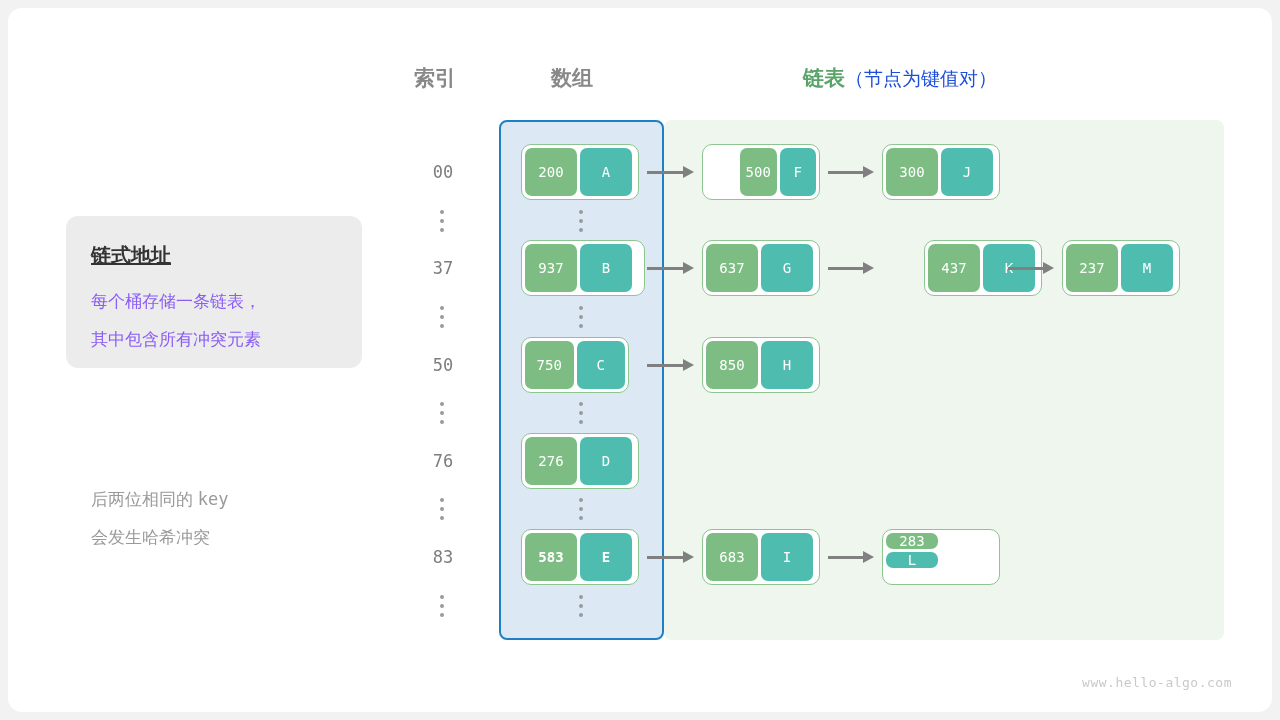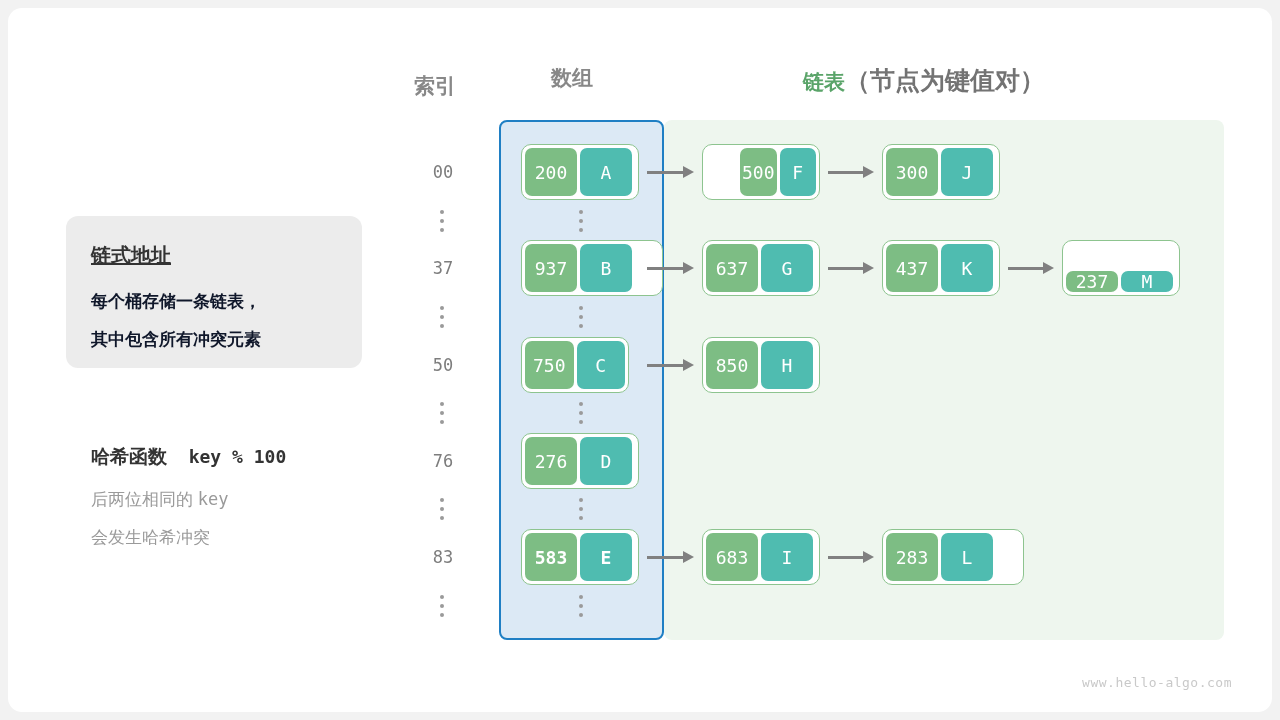--- a/index.html
+++ b/index.html
@@ -22,27 +22,27 @@
   }
 
   
   .heading {
     position: absolute;
     font-size: 21px;
     font-weight: bold;
     color: #888888;
     white-space: nowrap;
   }
-  #head-index { left: 406px; top: 64px; }
+  #head-index { left: 406px; top: 56px; }
   #head-array { left: 543px; top: 56px; text-align: right; }
   #head-list  { left: 795px; top: 56px; color: #5aa469; }
   #head-list .sub {
-    font-weight: bold;
-    font-size: 25px;
-    color: #737373;
+    font-weight: normal;
+    font-size: 19px;
+    color: #1d4ed8;
   }
 
   
   #array-region {
     position: absolute;
     left: 491px;
     top: 112px;
     width: 165px;
     height: 520px;
     background: #dce9f5;
@@ -98,21 +98,21 @@
     padding: 3px;
     display: flex;
     gap: 3px;
   }
   .node .cell {
     display: flex;
     align-items: center;
     justify-content: center;
     color: #ffffff;
     font-family: "DejaVu Sans Mono", "Liberation Mono", monospace;
-    font-size: 18px;
+    font-size: 14px;
     border-radius: 7px;
     box-sizing: border-box;
   }
   .node .key   { width: 52px; background: #7dbd84; }
   .node .value { width: 52px; background: #4fbcb0; }
 
   
   .arrow {
     position: absolute;
     height: 10px;
@@ -148,23 +148,22 @@
     top: 234px;
     font-size: 20px;
     font-weight: bold;
     color: #333333;
     text-decoration: underline;
   }
   .info-body {
     position: absolute;
     left: 83px;
     font-size: 17px;
-    color: #0f172a;
+    color: #8b5cf6;
     white-space: nowrap;
-    font-weight: bold;
   }
   #info-line1 { top: 282px; }
   #info-line2 { top: 320px; }
 
   
   #hash-title {
     position: absolute;
     left: 83px;
     top: 436px;
     font-size: 19px;
@@ -211,21 +210,20 @@
   <div class="heading" id="head-list"><span>链表</span><span class="sub">（节点为键值对）</span></div>
 
   <div id="array-region"></div>
   <div id="list-region"></div>
 
   <div id="info-card"></div>
   <div id="info-title">链式地址</div>
   <div class="info-body" id="info-line1">每个桶存储一条链表，</div>
   <div class="info-body" id="info-line2">其中包含所有冲突元素</div>
 
-  <div id="hash-title"><span>哈希函数</span><span class="mono">&nbsp;&nbsp;</span><span class="mono">key % 100</span></div>
   <div class="hash-body" id="hash-line1"><span>后两位相同的</span><span>&nbsp;</span><span class="mono">key</span></div>
   <div class="hash-body" id="hash-line2">会发生哈希冲突</div>
 
   <div id="rows-layer">
       <div class="index-label" style="top: 154px;">00</div>
       <div class="vdots" style="left: 432px; top: 202px;">
         <i></i>
         <i></i>
         <i></i>
       </div>
@@ -258,45 +256,45 @@
       <div class="vdots" style="left: 432px; top: 298px;">
         <i></i>
         <i></i>
         <i></i>
       </div>
       <div class="vdots" style="left: 571px; top: 298px;">
         <i></i>
         <i></i>
         <i></i>
       </div>
-      <div class="node" style="left: 513px; top: 232px; width: 142px;">
+      <div class="node" style="left: 513px; top: 232px; width: 124px;">
         <div class="cell key">937</div>
         <div class="cell value">B</div>
       </div>
       <div class="arrow" style="left: 639px; top: 255px; width: 47px;">
         <div class="shaft"></div>
         <div class="head"></div>
       </div>
       <div class="node" style="left: 694px; top: 232px; width: 118px;">
         <div class="cell key">637</div>
         <div class="cell value">G</div>
       </div>
       <div class="arrow" style="left: 820px; top: 255px; width: 46px;">
         <div class="shaft"></div>
         <div class="head"></div>
       </div>
-      <div class="node" style="left: 874px; top: 232px; width: 118px;">
+      <div class="node" style="left: 916px; top: 232px; width: 118px;">
         <div class="cell key">437</div>
         <div class="cell value">K</div>
       </div>
       <div class="arrow" style="left: 1000px; top: 255px; width: 46px;">
         <div class="shaft"></div>
         <div class="head"></div>
       </div>
-      <div class="node" style="left: 1054px; top: 232px; width: 118px; align-items: flex-end;">
+      <div class="node" style="left: 1054px; top: 232px; width: 118px;">
         <div class="cell key">237</div>
         <div class="cell value">M</div>
       </div>
       <div class="index-label" style="top: 347px;">50</div>
       <div class="vdots" style="left: 432px; top: 394px;">
         <i></i>
         <i></i>
         <i></i>
       </div>
       <div class="vdots" style="left: 571px; top: 394px;">
@@ -351,20 +349,20 @@
         <div class="head"></div>
       </div>
       <div class="node" style="left: 694px; top: 521px; width: 118px;">
         <div class="cell key">683</div>
         <div class="cell value">I</div>
       </div>
       <div class="arrow" style="left: 820px; top: 544px; width: 46px;">
         <div class="shaft"></div>
         <div class="head"></div>
       </div>
-      <div class="node" style="left: 874px; top: 521px; width: 142px;">
+      <div class="node" style="left: 874px; top: 521px; width: 118px; flex-direction: column;">
         <div class="cell key">283</div>
         <div class="cell value">L</div>
       </div>
     </div>
 
   <div id="watermark">www.hello-algo.com</div>
 </div>
 
 </body></html>

